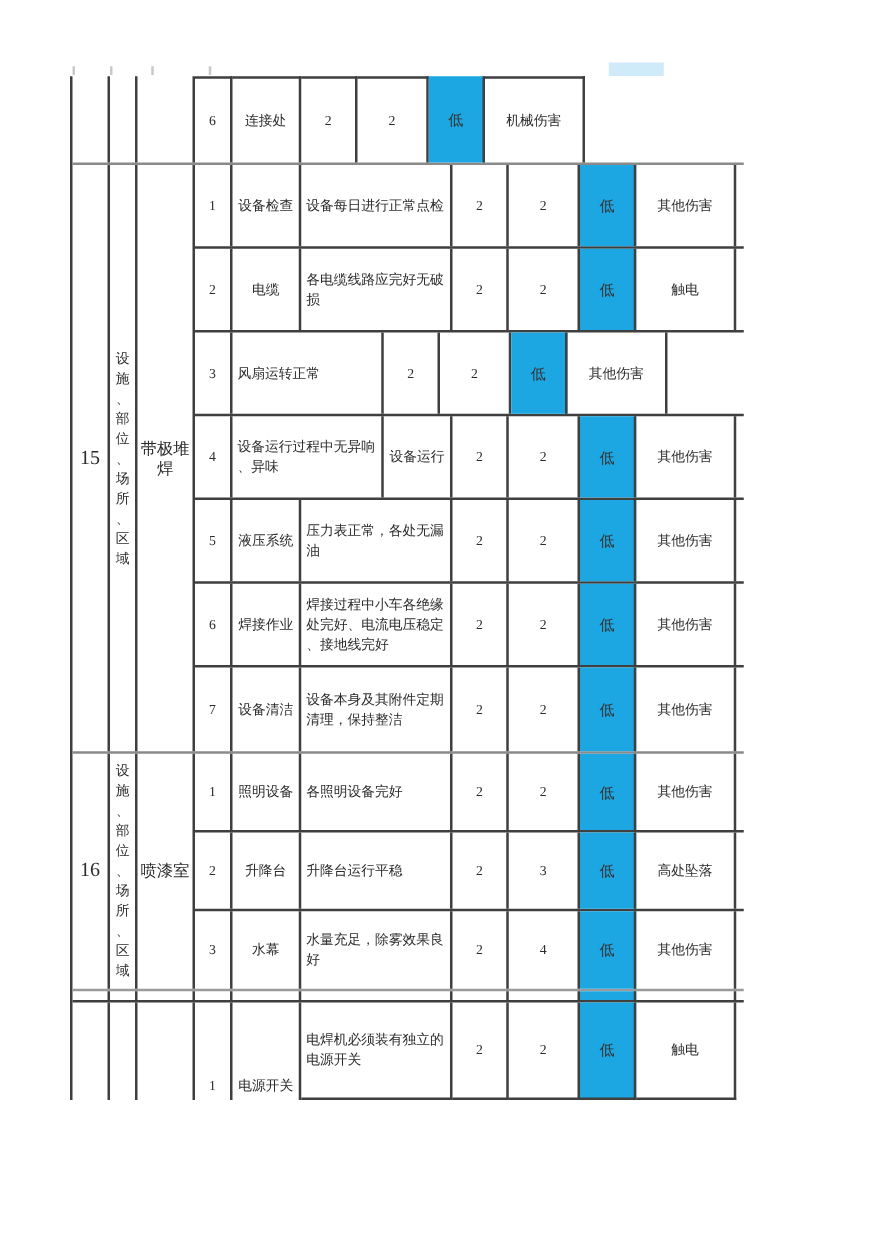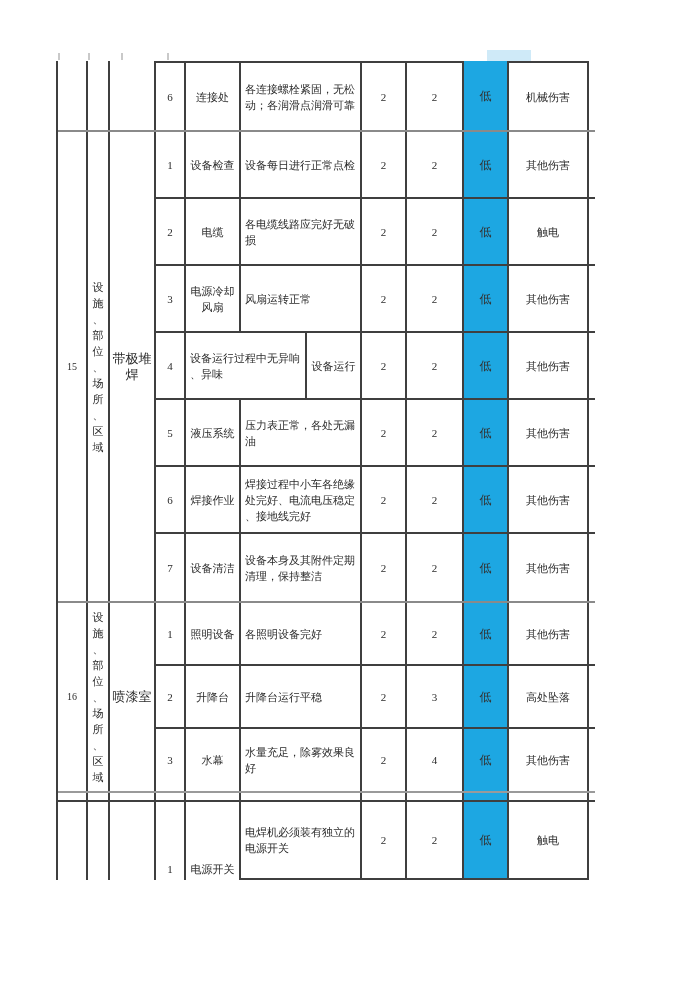--- a/index.html
+++ b/index.html
@@ -34,21 +34,21 @@
   }
   .c1{width:30px}.c2{width:22px}.c3{width:46px}.c4{width:30px}.c5{width:55px}
   .c6{width:121px}.c7{width:45px}.c8{width:57px}.c9{width:45px}.c10{width:80px}
 
   .desc{justify-content:flex-start;text-align:left;padding:2px 3px 2px 4px;
         word-break:break-all;line-break:anywhere;}
   .item{padding:0 2px;word-break:break-all;line-break:anywhere;}
   .cat{padding:0 4px;word-break:break-all;line-break:anywhere;}
   .blue{background:#1da7e2;}
   .risk{font-size:12px;color:#333;}
-  .secno{font-size:10px;}
+  .secno{font-size:16px;}
   .loc{font-size:13px;padding:0 2px;word-break:break-all;line-break:anywhere;}
   .bt{border-top:2px solid var(--bc);}
 
   
   .row-top{height:69px;}
 
   
   .section{border-top:2px solid var(--sec);}
   .sec15{height:471px;}
   .sec16{height:190px;}
@@ -81,21 +81,20 @@
   <div class="line-tip" style="left:167px"></div>
 
   <div class="tbl">
 
     <div class="frow row-top">
       <div class="cell c1"></div>
       <div class="cell c2"></div>
       <div class="cell c3"></div>
       <div class="cell c4 bt">6</div>
       <div class="cell c5 bt item">连接处</div>
-      <div class="cell c6 bt desc">各连接螺栓紧固，无松动；各润滑点润滑可靠</div>
       <div class="cell c7 bt">2</div>
       <div class="cell c8 bt">2</div>
       <div class="cell c9 blue risk" style="background: rgb(29, 167, 226);">低</div>
       <div class="cell c10 bt">机械伤害</div>
     </div>
 
     <div class="frow section sec15">
       <div class="cell c1 secno">15</div>
       <div class="cell c2 cat">设施、部位、场所、区域</div>
       <div class="cell c3 loc">带极堆焊</div>
@@ -113,21 +112,20 @@
           <div class="cell c4">2</div>
           <div class="cell c5 item">电缆</div>
           <div class="cell c6 desc">各电缆线路应完好无破损</div>
           <div class="cell c7">2</div>
           <div class="cell c8">2</div>
           <div class="cell c9 blue risk" style="background: rgb(29, 167, 226);">低</div>
           <div class="cell c10">触电</div>
         </div>
         <div class="r">
           <div class="cell c4">3</div>
-          <div class="cell c5 item">电源冷却风扇</div>
           <div class="cell c6 desc">风扇运转正常</div>
           <div class="cell c7">2</div>
           <div class="cell c8">2</div>
           <div class="cell c9 blue risk" style="background: rgb(29, 167, 226);">低</div>
           <div class="cell c10">其他伤害</div>
         </div>
         <div class="r">
           <div class="cell c4">4</div>
           <div class="cell c6 desc">设备运行过程中无异响、异味</div>
           <div class="cell c5 item">设备运行</div>

